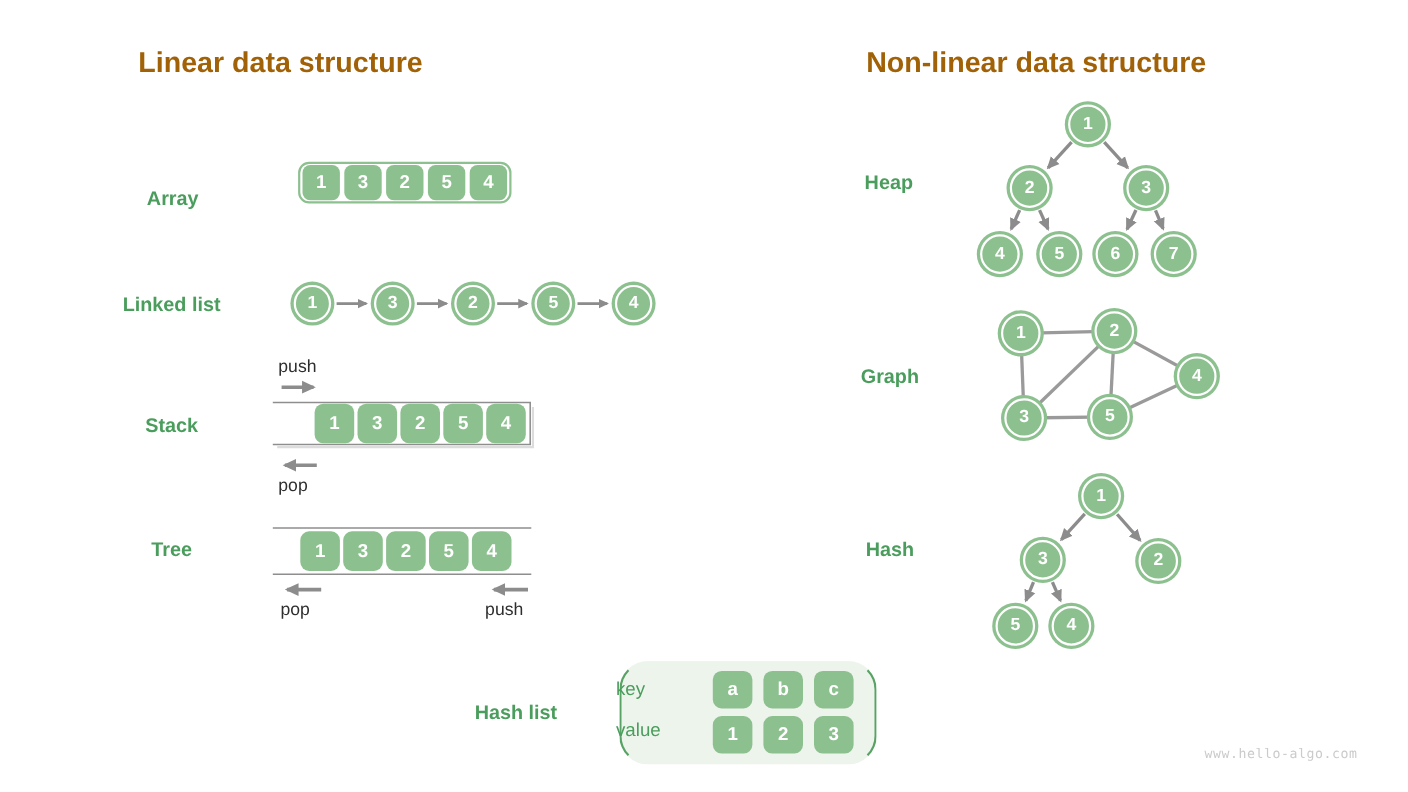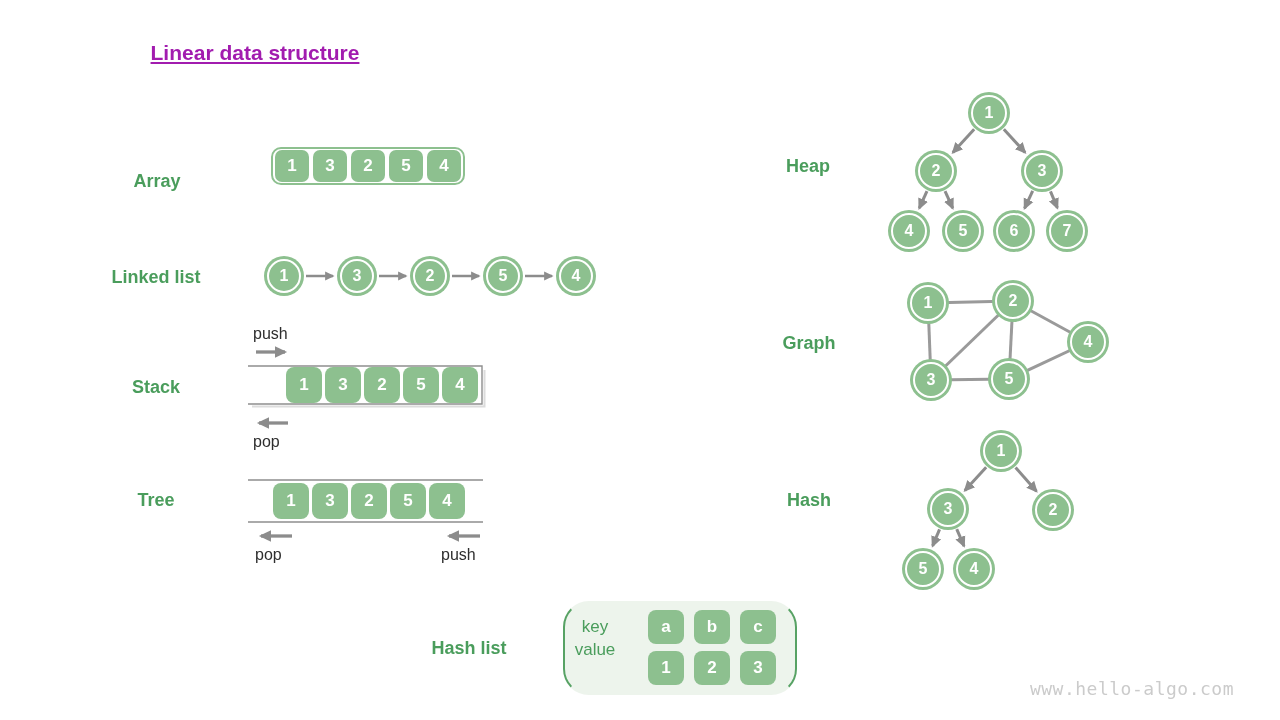--- a/index.html
+++ b/index.html
@@ -4,21 +4,21 @@
 <style>
   html,body { margin:0; padding:0; background:#fff; }
   #canvas {
     position:relative; width:1280px; height:720px; background:#ffffff;
     overflow:hidden; font-family:"Liberation Sans", sans-serif;
     -webkit-font-smoothing:antialiased;
   }
   #wires { position:absolute; left:0; top:0; }
   .title {
     position:absolute; transform:translateX(-50%);
-    font-size:21px; font-weight:bold; color:#a21caf; white-space:nowrap;text-decoration:underline;
+    font-size:26px; font-weight:bold; color:#a16207; white-space:nowrap;
   }
   .label {
     position:absolute; transform:translate(-50%,-50%);
     font-size:18px; font-weight:bold; color:#4a9d5c; white-space:nowrap;
   }
   .node {
     position:absolute; box-sizing:border-box; width:36px; height:36px;
     border:2px solid #fff; border-radius:50%;
     background:#8dc08f; box-shadow:0 0 0 3px #8dc08f;
     color:#fff; font-size:16px; font-weight:bold; text-align:center; line-height:31px;
@@ -39,26 +39,26 @@
     width:34px; height:32px; border-radius:7px; background:#8dc08f;
     color:#fff; font-size:17px; font-weight:bold; text-align:center; line-height:31px;
   }
   .pp { position:absolute; font-size:16px; color:#2e2e2e; white-space:nowrap; }
   .hash-wrap {
     position:absolute; left:563px; top:601px; width:234px; height:94px;
     box-sizing:border-box; background:#edf4ec;
     border:2.5px solid; border-color:transparent #57a264; border-radius:26px;
   }
   .hash-label {
-    position:absolute; width:70px; text-align:center;
+    position:absolute; width:70px; text-align:left;
     font-size:17px; color:#4a9d5c; white-space:nowrap;
   }
   .watermark {
     position:absolute; right:46px; top:678px;
-    font-family:"DejaVu Sans Mono", monospace; font-size:18px;
+    font-family:"DejaVu Sans Mono", monospace; font-size:12px;
     color:#cbcbcb; letter-spacing:0.5px;
   }
 </style>
 </head>
 <body>
 
 <div id="canvas">
   <svg id="wires" width="1280" height="720">
     <defs>
       <marker id="ah" viewBox="0 0 10 10" refX="7.5" refY="5" markerWidth="4.2" markerHeight="4.2" orient="auto">
@@ -93,20 +93,21 @@
       <line x1="1013" y1="301" x2="1009" y2="379" stroke="#9a9a9a" stroke-width="3"></line>
       <line x1="931" y1="380" x2="1009" y2="379" stroke="#9a9a9a" stroke-width="3"></line>
       <line x1="1009" y1="379" x2="1088" y2="342" stroke="#9a9a9a" stroke-width="3"></line>
       <line x1="986.1594358025372" y1="467.2406174236384" x2="964.8642774971167" y2="490.5447529276836" stroke="#8c8c8c" stroke-width="3" marker-end="url(#ah)"></line>
       <line x1="1015.5464216625645" y1="467.5045938094482" x2="1036.4699753834495" y2="491.24477976199074" stroke="#8c8c8c" stroke-width="3" marker-end="url(#ah)"></line>
       <line x1="939.5384615384615" y1="529.3076923076923" x2="932.6153846153846" y2="545.9230769230769" stroke="#8c8c8c" stroke-width="3" marker-end="url(#ah)"></line>
       <line x1="956.7473636279547" y1="529.1862237568183" x2="964.0598140591425" y2="546.0611093672519" stroke="#8c8c8c" stroke-width="3" marker-end="url(#ah)"></line>
     </svg>
 
   <div class="title" style="left:255px; top:41px">Linear data structure</div>
+  <div class="title" style="left:942px; top:41px">Non-linear data structure</div>
 
   <div class="label" style="left:157px; top:181px">Array</div>
   <div class="label" style="left:156px; top:277px">Linked list</div>
   <div class="label" style="left:156px; top:387px">Stack</div>
   <div class="label" style="left:156px; top:500px">Tree</div>
   <div class="label" style="left:469px; top:648px">Hash list</div>
   <div class="label" style="left:808px; top:166px">Heap</div>
   <div class="label" style="left:809px; top:343px">Graph</div>
   <div class="label" style="left:809px; top:500px">Hash</div>
 
@@ -118,21 +119,21 @@
       <div class="asq">4</div>
     </div>
 
   <div class="pp" style="left:253px; top:325px">push</div>
   <div class="pp" style="left:253px; top:433px">pop</div>
   <div class="pp" style="left:255px; top:546px">pop</div>
   <div class="pp" style="left:441px; top:546px">push</div>
 
   <div class="hash-wrap"></div>
   <div class="hash-label" style="left:560px; top:617px">key</div>
-  <div class="hash-label" style="left:560px; top:640px">value</div>
+  <div class="hash-label" style="left:560px; top:654px">value</div>
 
   <div class="watermark">www.hello-algo.com</div>
 <div class="node sm" style="left: 267px; top: 259px;">1</div>
     <div class="node sm" style="left: 340px; top: 259px;">3</div>
     <div class="node sm" style="left: 413px; top: 259px;">2</div>
     <div class="node sm" style="left: 486px; top: 259px;">5</div>
     <div class="node sm" style="left: 559px; top: 259px;">4</div>
     <div class="sq" style="left: 286px; top: 367px;">1</div>
     <div class="sq" style="left: 325px; top: 367px;">3</div>
     <div class="sq" style="left: 364px; top: 367px;">2</div>

